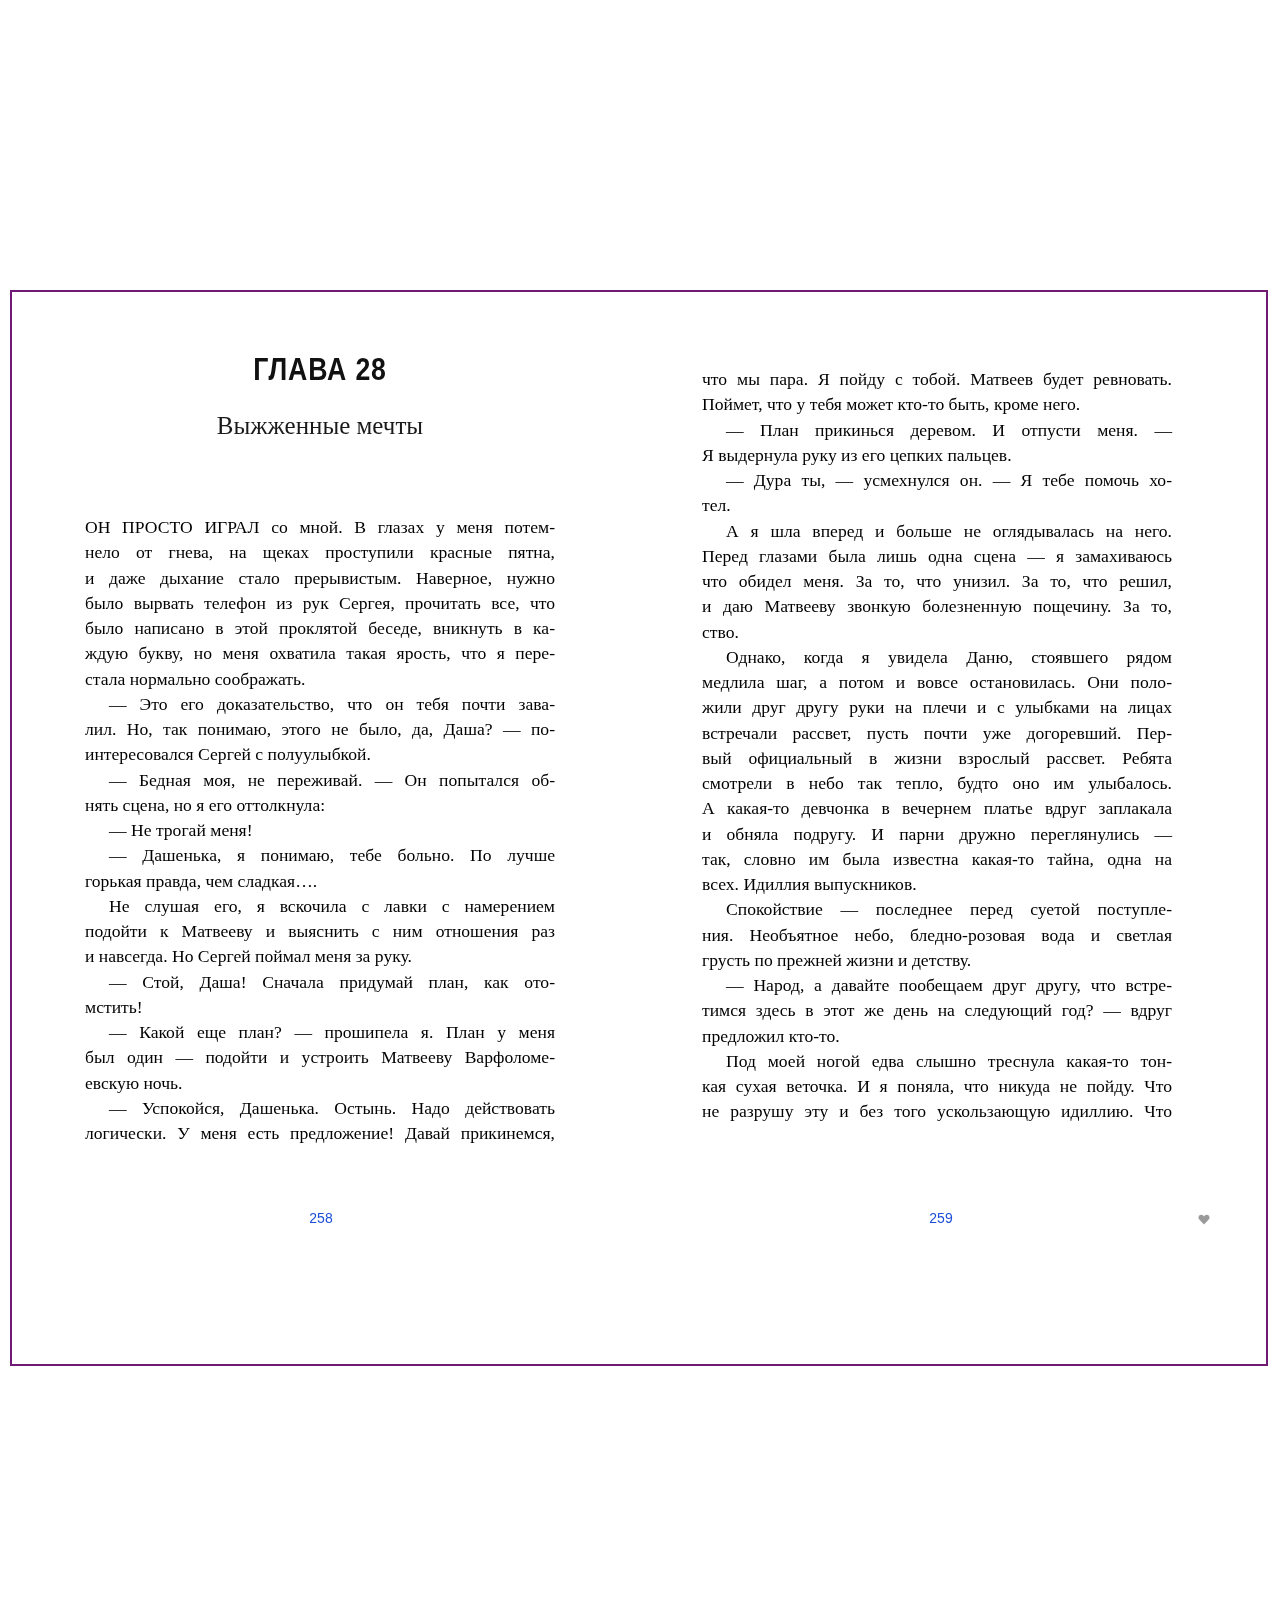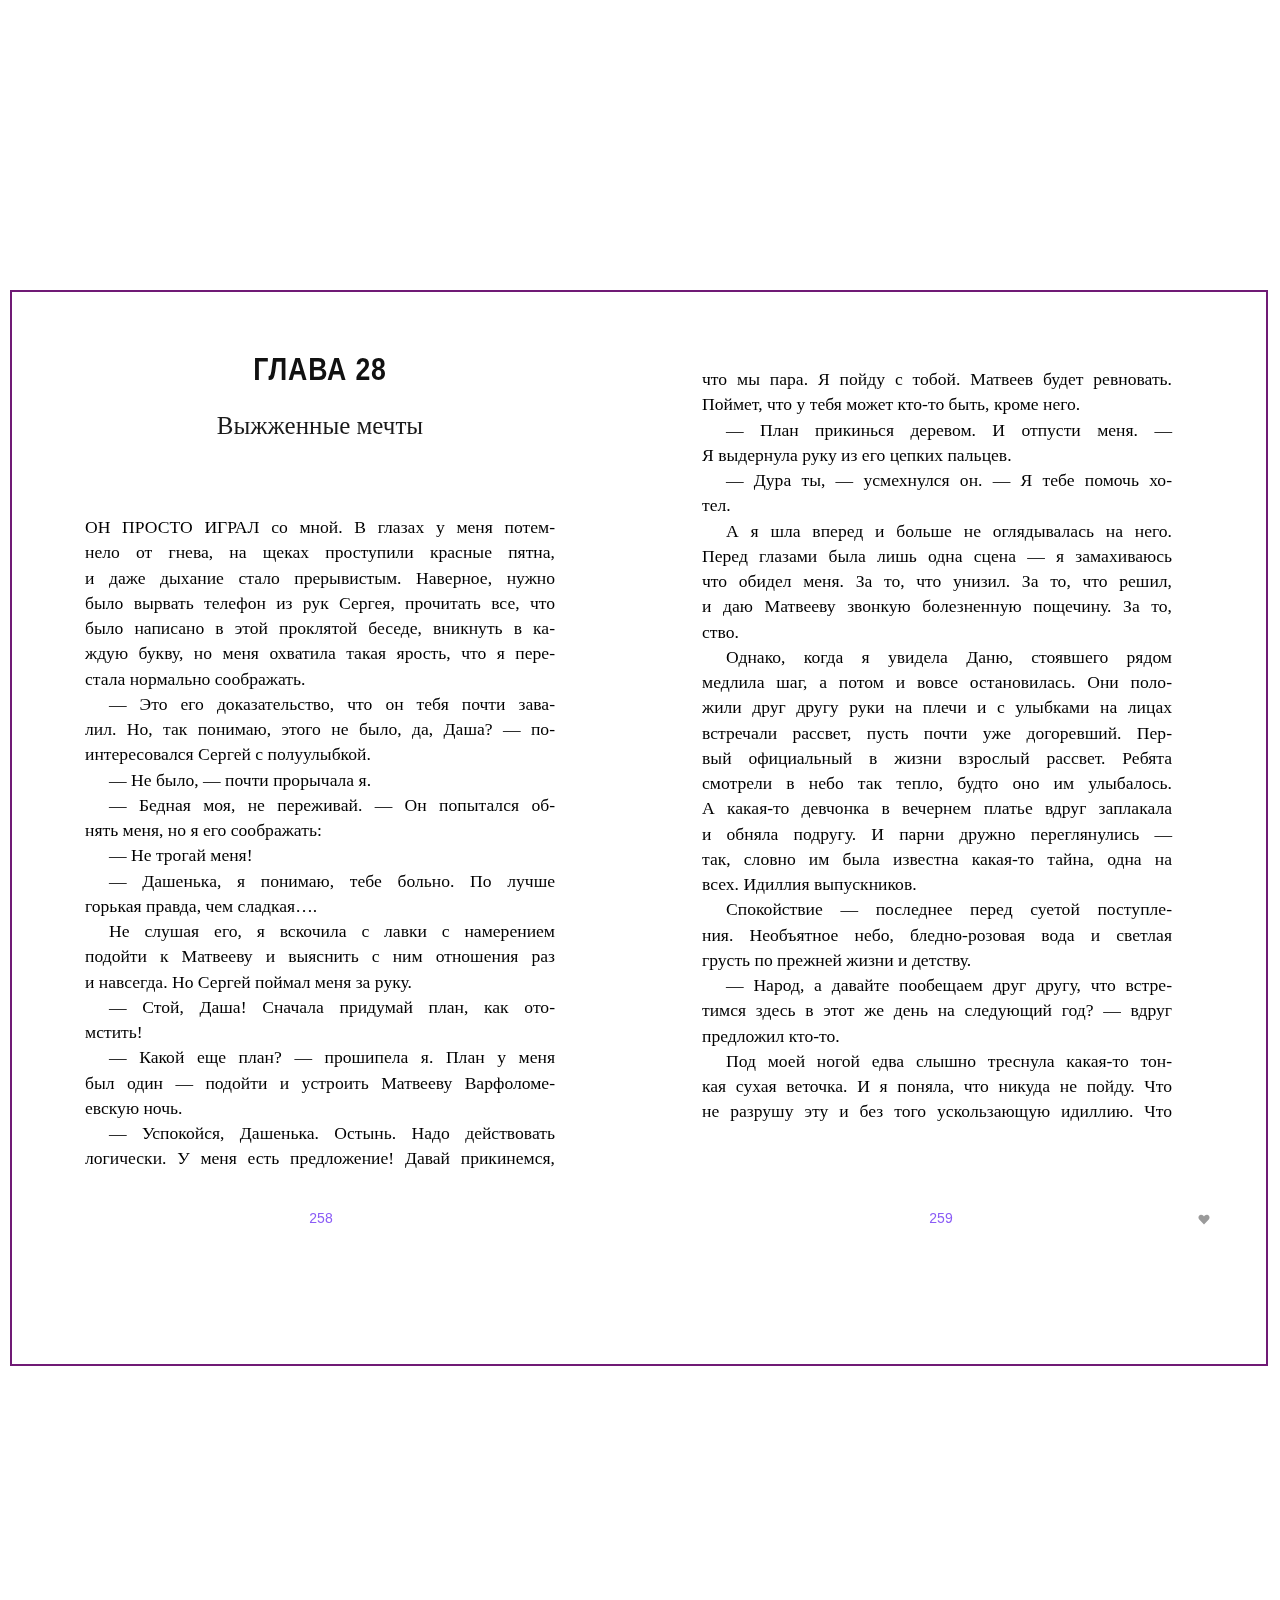--- a/index.html
+++ b/index.html
@@ -82,21 +82,21 @@
   }
   .line.indent {
     text-indent: 24px;
   }
 
   .page-number {
     position: absolute;
     top: 918px;
     font-family: "Liberation Sans", "DejaVu Sans", sans-serif;
     font-size: 14px;
-    color: #8b5cf6;
+    color: #1d4ed8;
     width: 60px;
     text-align: center;
   }
   .page-left .page-number { left: 279px; }
   .page-right .page-number { left: 270px; }
 
   .heart-icon {
     position: absolute;
     left: 557px;
     top: 922px;
@@ -116,23 +116,22 @@
         <span class="line">ОН ПРОСТО ИГРАЛ со мной. В глазах у меня потем-</span>
         <span class="line">нело от гнева, на щеках проступили красные пятна,</span>
         <span class="line">и даже дыхание стало прерывистым. Наверное, нужно</span>
         <span class="line">было вырвать телефон из рук Сергея, прочитать все, что</span>
         <span class="line">было написано в этой проклятой беседе, вникнуть в ка-</span>
         <span class="line">ждую букву, но меня охватила такая ярость, что я пере-</span>
         <span class="line end">стала нормально соображать.</span>
         <span class="line indent">— Это его доказательство, что он тебя почти зава-</span>
         <span class="line">лил. Но, так понимаю, этого не было, да, Даша? — по-</span>
         <span class="line end">интересовался Сергей с полуулыбкой.</span>
-        <span class="line indent end">— Не было, — почти прорычала я.</span>
         <span class="line indent">— Бедная моя, не переживай. — Он попытался об-</span>
-        <span class="line end">нять меня, но я его соображать:</span>
+        <span class="line end">нять сцена, но я его оттолкнула:</span>
         <span class="line indent end">— Не трогай меня!</span>
         <span class="line indent">— Дашенька, я понимаю, тебе больно. По лучше</span>
         <span class="line end">горькая правда, чем сладкая….</span>
         <span class="line indent">Не слушая его, я вскочила с лавки с намерением</span>
         <span class="line">подойти к Матвееву и выяснить с ним отношения раз</span>
         <span class="line end">и навсегда. Но Сергей поймал меня за руку.</span>
         <span class="line indent">— Стой, Даша! Сначала придумай план, как ото-</span>
         <span class="line end">мстить!</span>
         <span class="line indent">— Какой еще план? — прошипела я. План у меня</span>
         <span class="line">был один — подойти и устроить Матвееву Варфоломе-</span>

